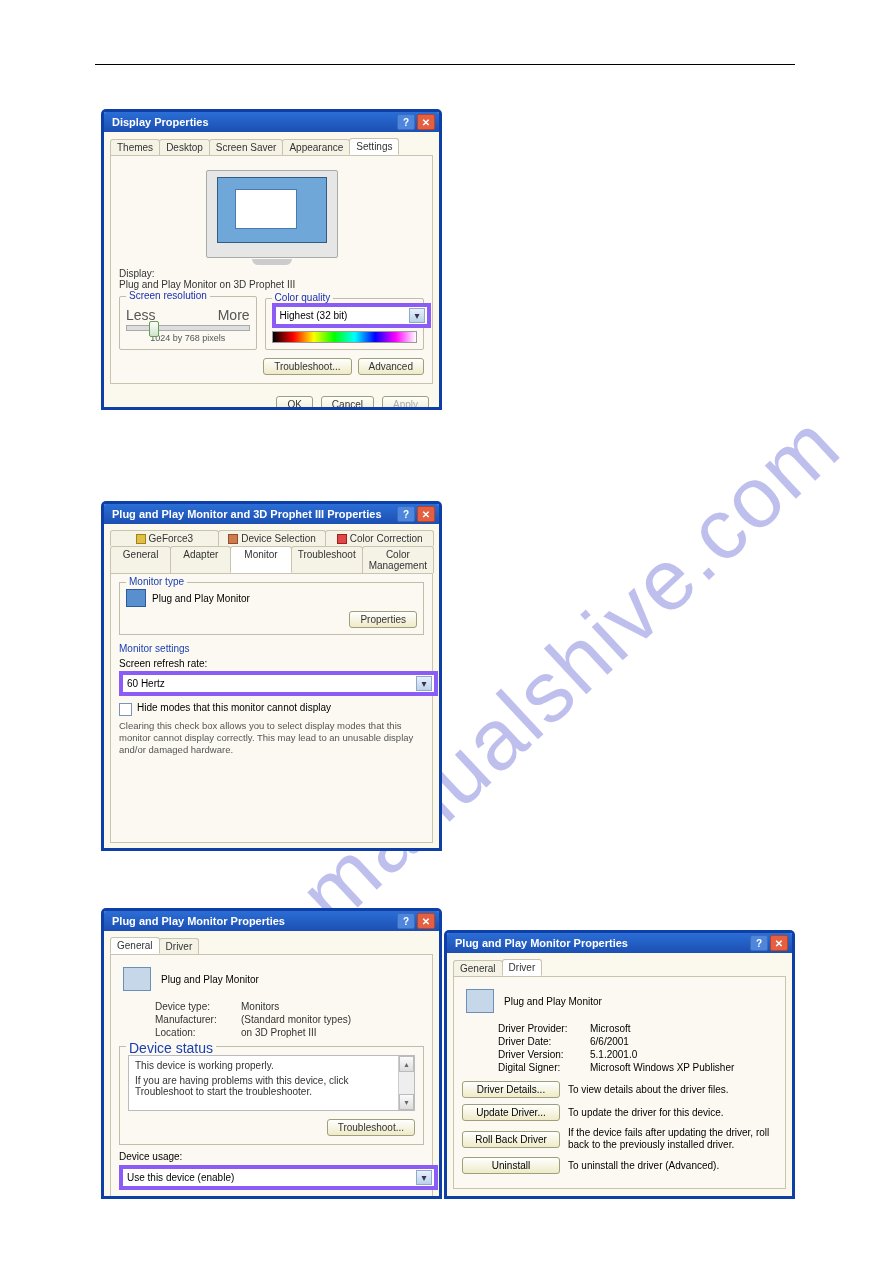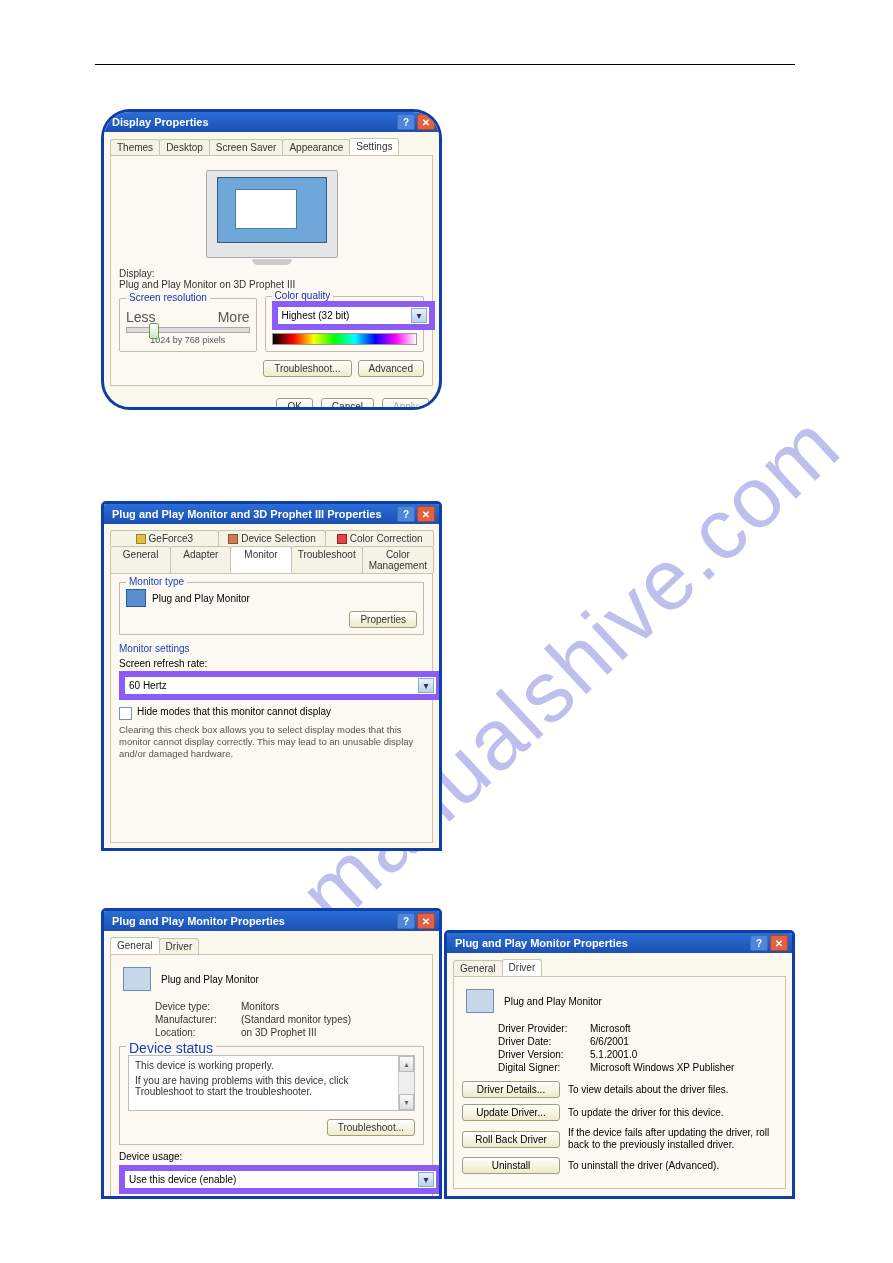--- a/index.html
+++ b/index.html
@@ -90,21 +90,21 @@
   .tab-panel {
     border: 1px solid #c9c4b0;
     margin: 0 6px 6px 6px;
     padding: 8px;
     background: #fbf9f1;
     position: relative;
     min-height: 40px;
   }
 
   
-  #dlg1 { top: 110px; left: 102px; width: 335px; height: 295px; border-radius: 28px; }
+  #dlg1 { top: 110px; left: 102px; width: 335px; height: 295px; }
   #dlg1 .monitor-area {
     height: 100px;
     display: flex; justify-content: center; align-items: center;
   }
   .crt {
     width: 130px; height: 86px;
     background: #e6e6e6;
     border: 1px solid #aaa;
     border-radius: 2px;
     position: relative;
@@ -152,21 +152,21 @@
     height: 4px; background: #ddd; border: 1px solid #aaa;
     position: relative; margin: 2px 0;
   }
   .slider-thumb {
     position: absolute; top: -5px; left: 18%;
     width: 8px; height: 14px; background: linear-gradient(#fff,#cde4c8);
     border: 1px solid #6a9a5a; border-radius: 2px;
   }
   .res-text { font-size: 9px; color: #555; text-align: center; }
   .combo {
-    border: 6px solid #8b5cf6;
+    border: 4px solid #8b5cf6;
     background: #fff;
     height: 17px; width: 100%;
     display: flex; align-items: center; justify-content: space-between;
     padding: 0 2px 0 4px; font-size: 10px;
   }
   .combo .arrow {
     width: 14px; height: 13px;
     background: linear-gradient(#e8f0fb,#bcd2ea);
     border: 1px solid #8fa9c8;
     display: flex; align-items: center; justify-content: center;

